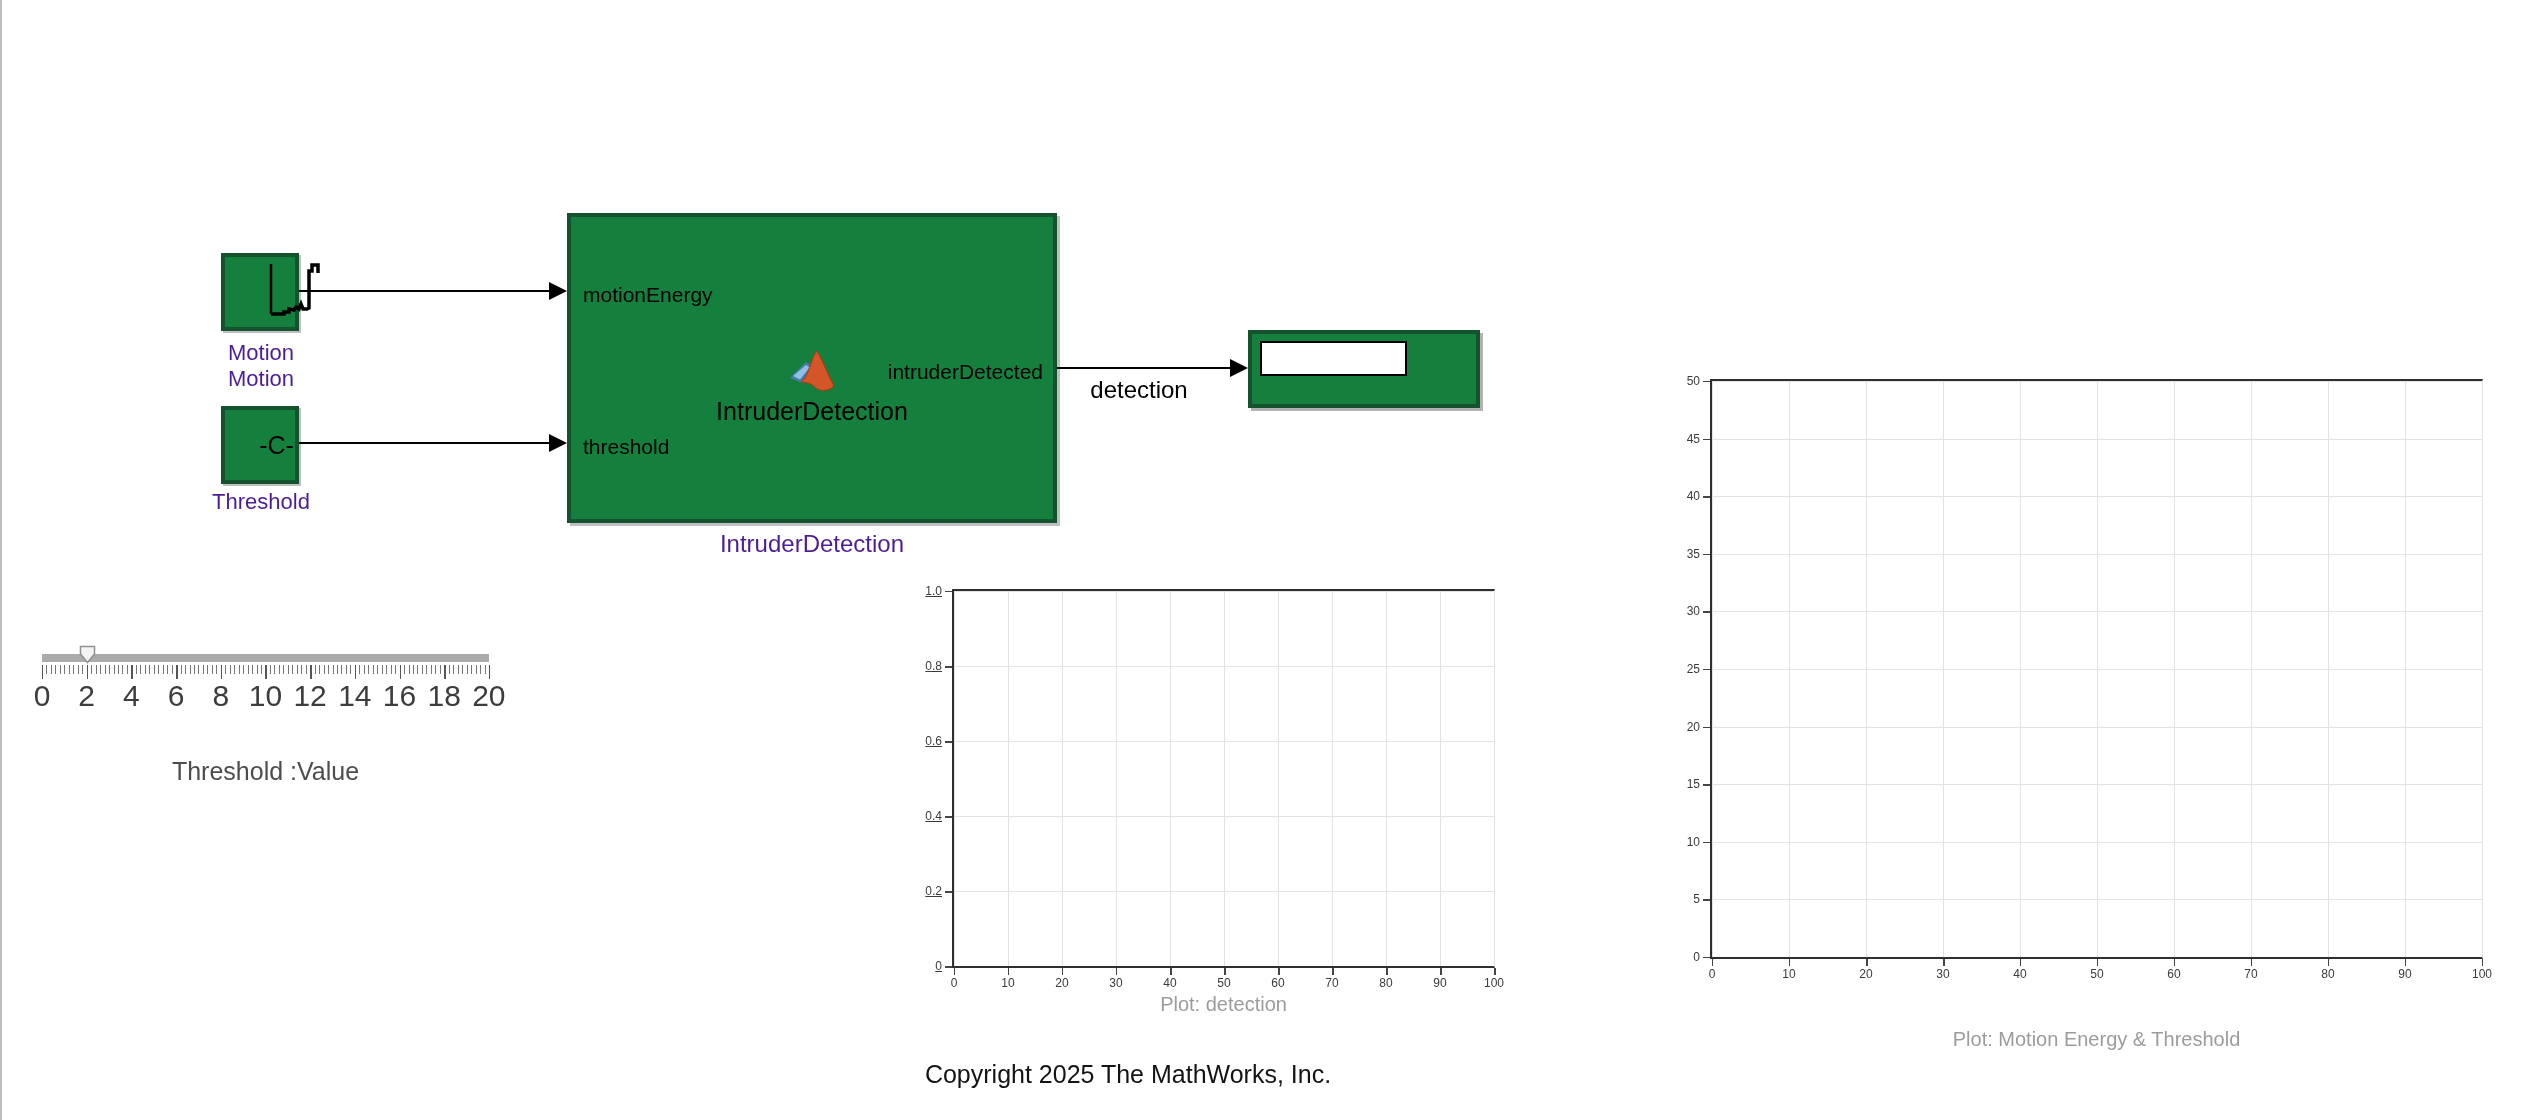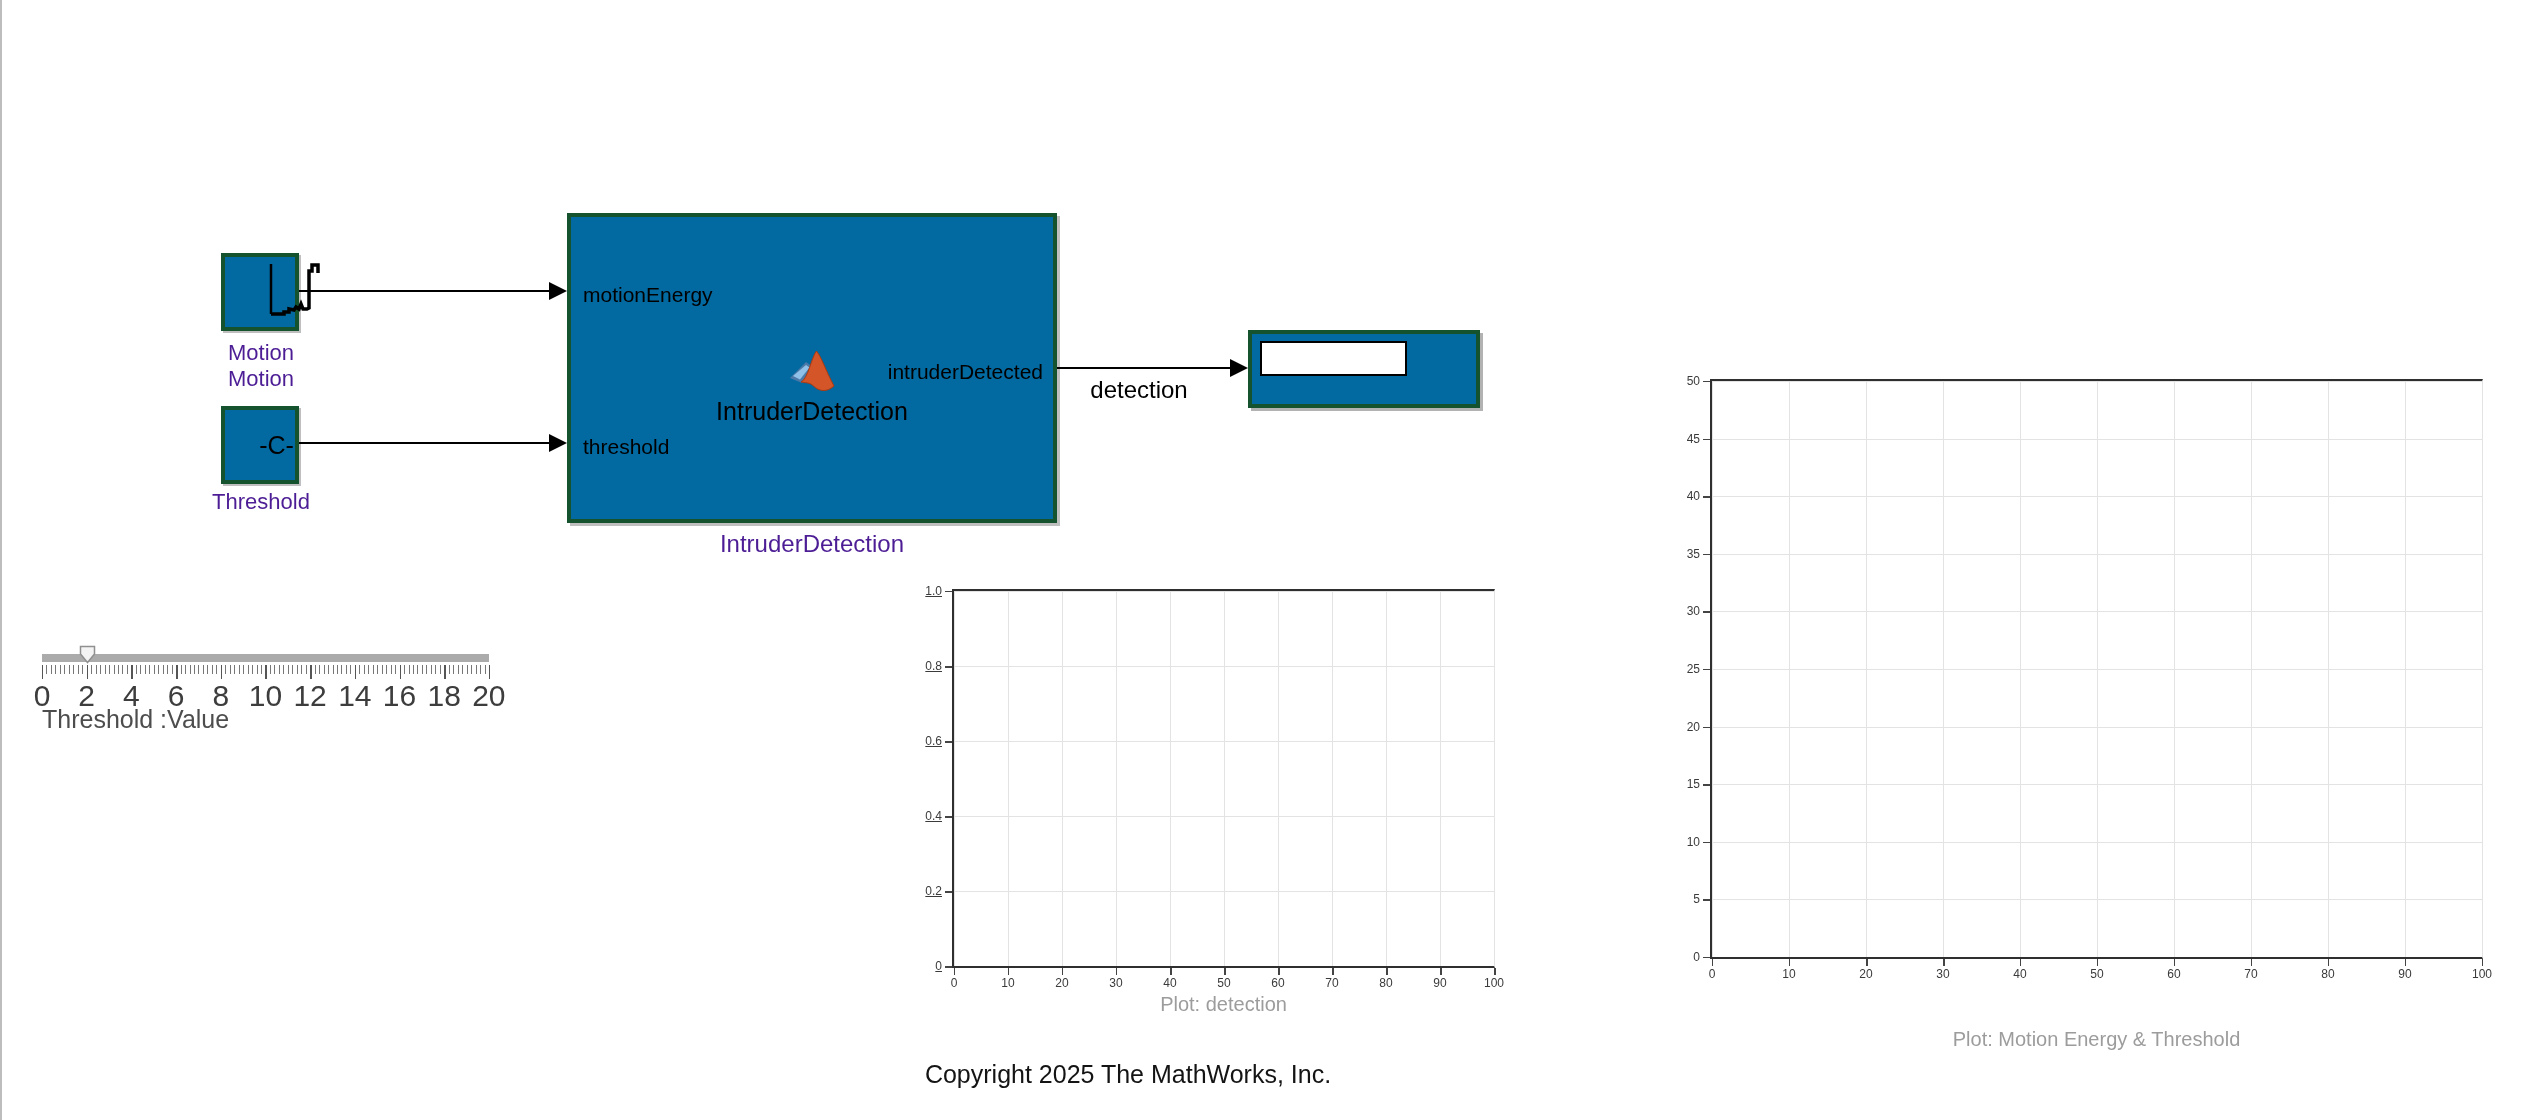--- a/index.html
+++ b/index.html
@@ -5,21 +5,21 @@
   html,body{margin:0;padding:0;}
   body{
     width:2525px;height:1120px;position:relative;background:#ffffff;
     font-family:"Liberation Sans", sans-serif;overflow:hidden;
   }
   .abs{position:absolute;}
   
   .canvas-edge{left:0;top:0;width:2px;height:1120px;background:#bdbdbd;}
 
   
-  .blk{box-sizing:border-box;background:#0369a1;border:4px solid #14532d;
+  .blk{box-sizing:border-box;background:#15803d;border:4px solid #14532d;
        box-shadow:2px 2px 0 rgba(0,0,0,0.25);padding-left:33px;}
   .blk-motion{left:221px;top:253px;width:78px;height:78px;}
   .blk-const{left:221px;top:406px;width:78px;height:78px;display:flex;align-items:center;justify-content:center;
              font-size:25px;color:#000;}
   .blk-caption{color:#4c1d95;text-align:center;}
   .cap-motion{left:186px;top:340px;width:150px;font-size:22px;line-height:26px;}
   .cap-const{left:186px;top:489px;width:150px;font-size:22px;}
   .blk-fn{left:567px;top:213px;width:490px;height:310px;border-width:4px;
           box-shadow:3px 3px 0 rgba(0,0,0,0.25);}
   .port-label{position:absolute;font-size:21px;color:#000;white-space:nowrap;line-height:24px;}
@@ -46,21 +46,21 @@
   .slider-thumb{left:79px;top:645px;}
   .slider-ruler{left:42px;top:665px;width:448px;height:14px;
     background-image:
       repeating-linear-gradient(to right,#555 0 1.4px,transparent 1.4px 44.7px),
       repeating-linear-gradient(to right,#777 0 1px,transparent 1px 4.47px);
     background-size:448px 14px,448px 9px;
     background-repeat:no-repeat;}
   .slider-labels{left:42px;top:679px;width:447px;display:flex;justify-content:space-between;
                  font-size:30px;color:#3d3d3d;}
   .slider-labels span{width:0;display:flex;justify-content:center;white-space:nowrap;}
-  .slider-caption{left:42px;top:705px;width:447px;font-size:25px;color:#4d4d4d;}
+  .slider-caption{left:42px;top:757px;width:447px;text-align:center;font-size:25px;color:#4d4d4d;}
 
   
   .plot{box-sizing:content-box;background:#fff;
         border-left:2px solid #2f2f2f;border-bottom:2px solid #2f2f2f;
         border-top:2px solid #2f2f2f;border-right:1px solid #e3e3e3;}
   .plot1{left:952px;top:589px;width:540px;height:375px;
     background-image:
       repeating-linear-gradient(to right,#e3e3e3 0 1px,transparent 1px 54px),
       repeating-linear-gradient(to bottom,#e3e3e3 0 1px,transparent 1px 75px);}
   .plot2{left:1710px;top:379px;width:770px;height:576px;

